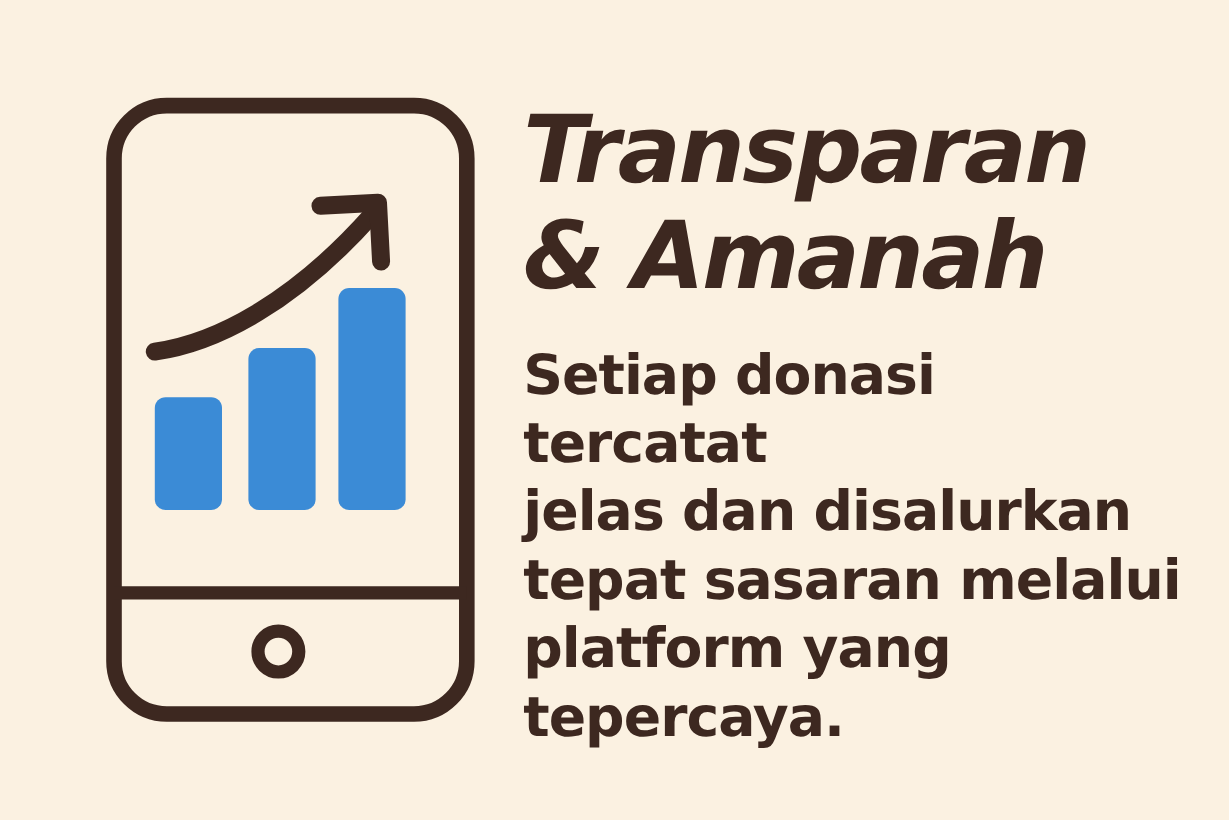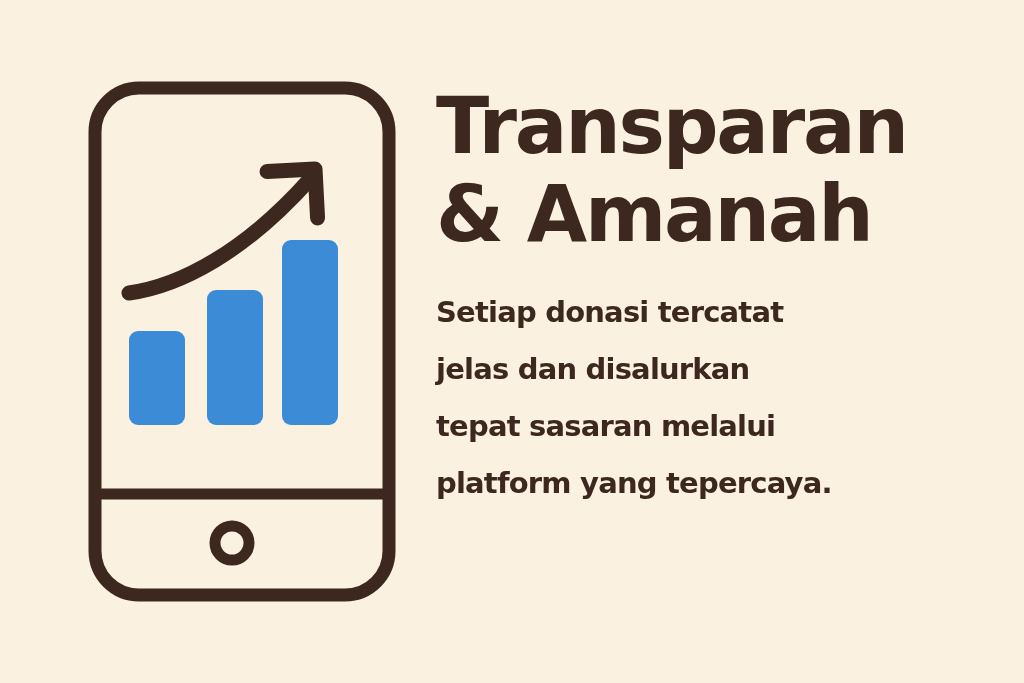--- a/index.html
+++ b/index.html
@@ -43,27 +43,28 @@
   }
   .headline {
     margin: 0;
     font-family: "DejaVu Sans", "Liberation Sans", sans-serif;
     font-weight: 700;
     font-size: 78px;
     line-height: 88px;
     letter-spacing: -2.2px;
     color: #3d2820;
     white-space: pre-line;
+    font-style: italic;
   }
   .body-copy {
     margin: 0;
     padding-top: 26px;
     font-family: "DejaVu Sans", "Liberation Sans", sans-serif;
     font-weight: 600;
-    font-size: 29px;
+    font-size: 46px;
     line-height: 57px;
     letter-spacing: -0.8px;
     color: #3d2820;
     white-space: pre-line;
   }
 </style>
 </head>
 <body>
 
 <div class="card">

